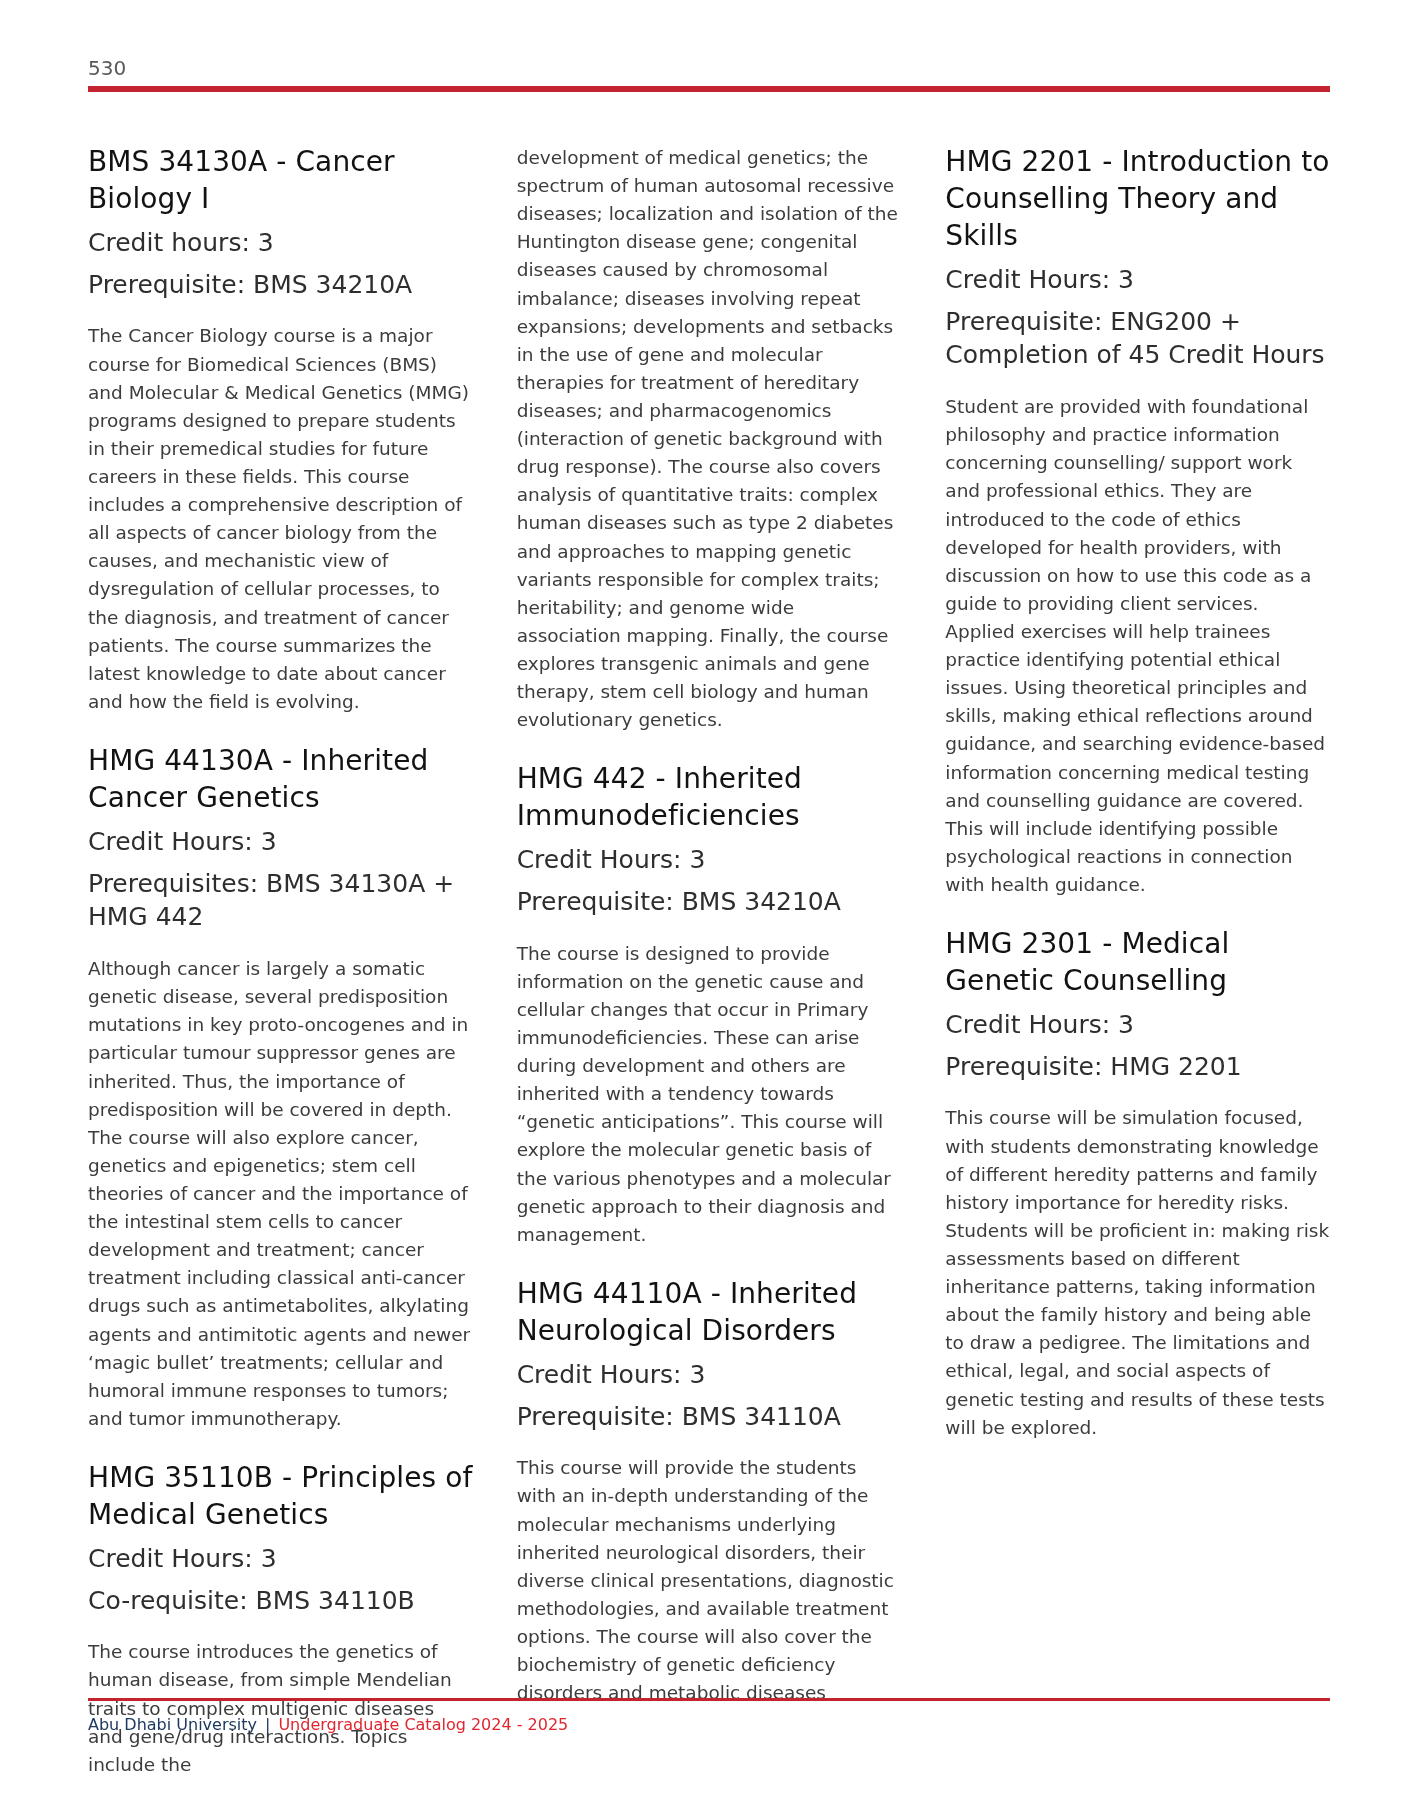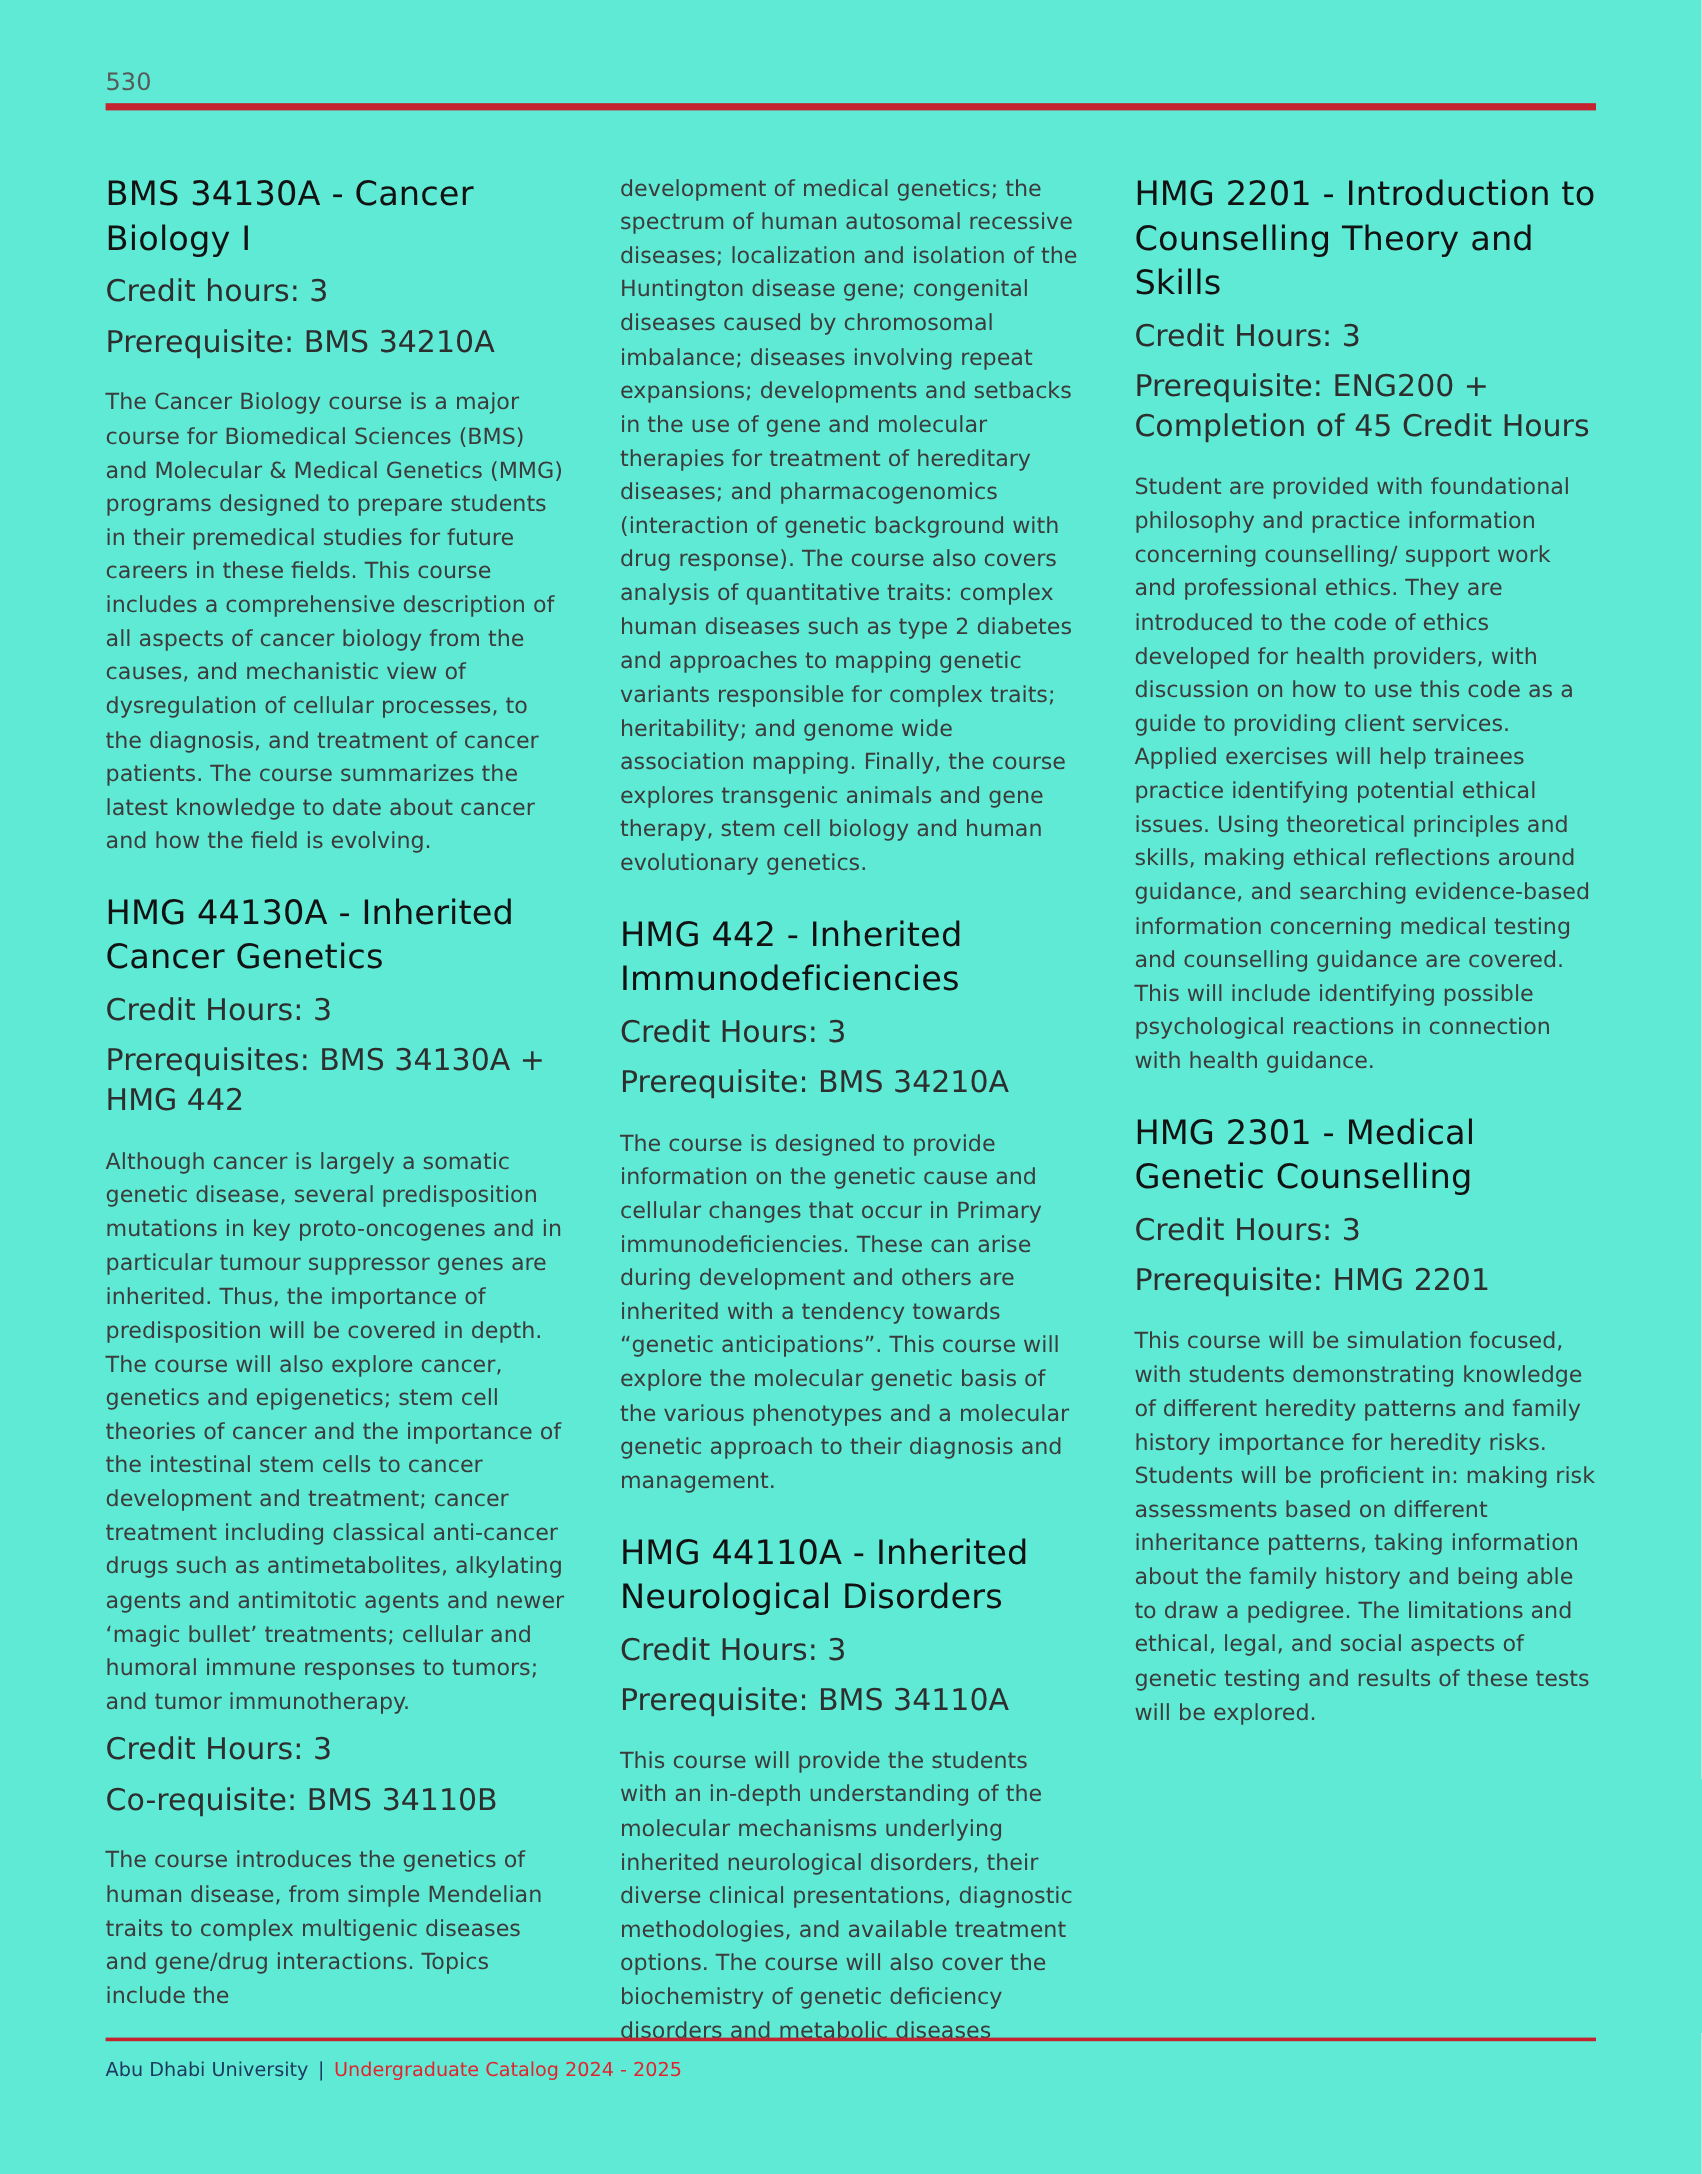--- a/index.html
+++ b/index.html
@@ -1,21 +1,21 @@
 <!DOCTYPE html>
 <html><head>
 <meta charset="utf-8">
 <style>
   html, body { margin: 0; padding: 0; background: #e9e9e9; }
   .page {
     position: relative;
     width: 1418px;
     height: 1812px;
     margin: 0 auto;
-    background: #5eead4;
+    background: #ffffff;
     font-family: "DejaVu Sans", "Liberation Sans", sans-serif;
     box-sizing: border-box;
     overflow: hidden;
   }
   .content { position: absolute; left: 88px; right: 88px; top: 0; }
   .page-number {
     margin: 0;
     padding-top: 56px;
     font-size: 20px;
     color: #595959;
@@ -82,20 +82,21 @@
     <div class="columns">
         <div class="col">
           <h3>BMS 34130A - Cancer Biology I</h3>
           <p class="meta">Credit hours: 3</p>
           <p class="meta">Prerequisite: BMS 34210A</p>
           <p class="body">The Cancer Biology course is a major course for Biomedical Sciences (BMS) and Molecular &amp; Medical Genetics (MMG) programs designed to prepare students in their premedical studies for future careers in these fields. This course includes a comprehensive description of all aspects of cancer biology from the causes, and mechanistic view of dysregulation of cellular processes, to the diagnosis, and treatment of cancer patients. The course summarizes the latest knowledge to date about cancer and how the field is evolving.</p>
           <h3>HMG 44130A - Inherited Cancer Genetics</h3>
           <p class="meta">Credit Hours: 3</p>
           <p class="meta">Prerequisites: BMS 34130A + HMG 442</p>
           <p class="body">Although cancer is largely a somatic genetic disease, several predisposition mutations in key proto-oncogenes and in particular tumour suppressor genes are inherited. Thus, the importance of predisposition will be covered in depth. The course will also explore cancer, genetics and epigenetics; stem cell theories of cancer and the importance of the intestinal stem cells to cancer development and treatment; cancer treatment including classical anti-cancer drugs such as antimetabolites, alkylating agents and antimitotic agents and newer ‘magic bullet’ treatments; cellular and humoral immune responses to tumors; and tumor immunotherapy.</p>
+          <h3>HMG 35110B - Principles of Medical Genetics</h3>
           <p class="meta">Credit Hours: 3</p>
           <p class="meta">Co-requisite: BMS 34110B</p>
           <p class="body">The course introduces the genetics of human disease, from simple Mendelian traits to complex multigenic diseases and gene/drug interactions. Topics include the</p>
         </div>
         <div class="col">
           <p class="body">development of medical genetics; the spectrum of human autosomal recessive diseases; localization and isolation of the Huntington disease gene; congenital diseases caused by chromosomal imbalance; diseases involving repeat expansions; developments and setbacks in the use of gene and molecular therapies for treatment of hereditary diseases; and pharmacogenomics (interaction of genetic background with drug response). The course also covers analysis of quantitative traits: complex human diseases such as type 2 diabetes and approaches to mapping genetic variants responsible for complex traits; heritability; and genome wide association mapping. Finally, the course explores transgenic animals and gene therapy, stem cell biology and human evolutionary genetics.</p>
           <h3>HMG 442 - Inherited Immunodeficiencies</h3>
           <p class="meta">Credit Hours: 3</p>
           <p class="meta">Prerequisite: BMS 34210A</p>
           <p class="body">The course is designed to provide information on the genetic cause and cellular changes that occur in Primary immunodeficiencies. These can arise during development and others are inherited with a tendency towards “genetic anticipations”. This course will explore the molecular genetic basis of the various phenotypes and a molecular genetic approach to their diagnosis and management.</p>

